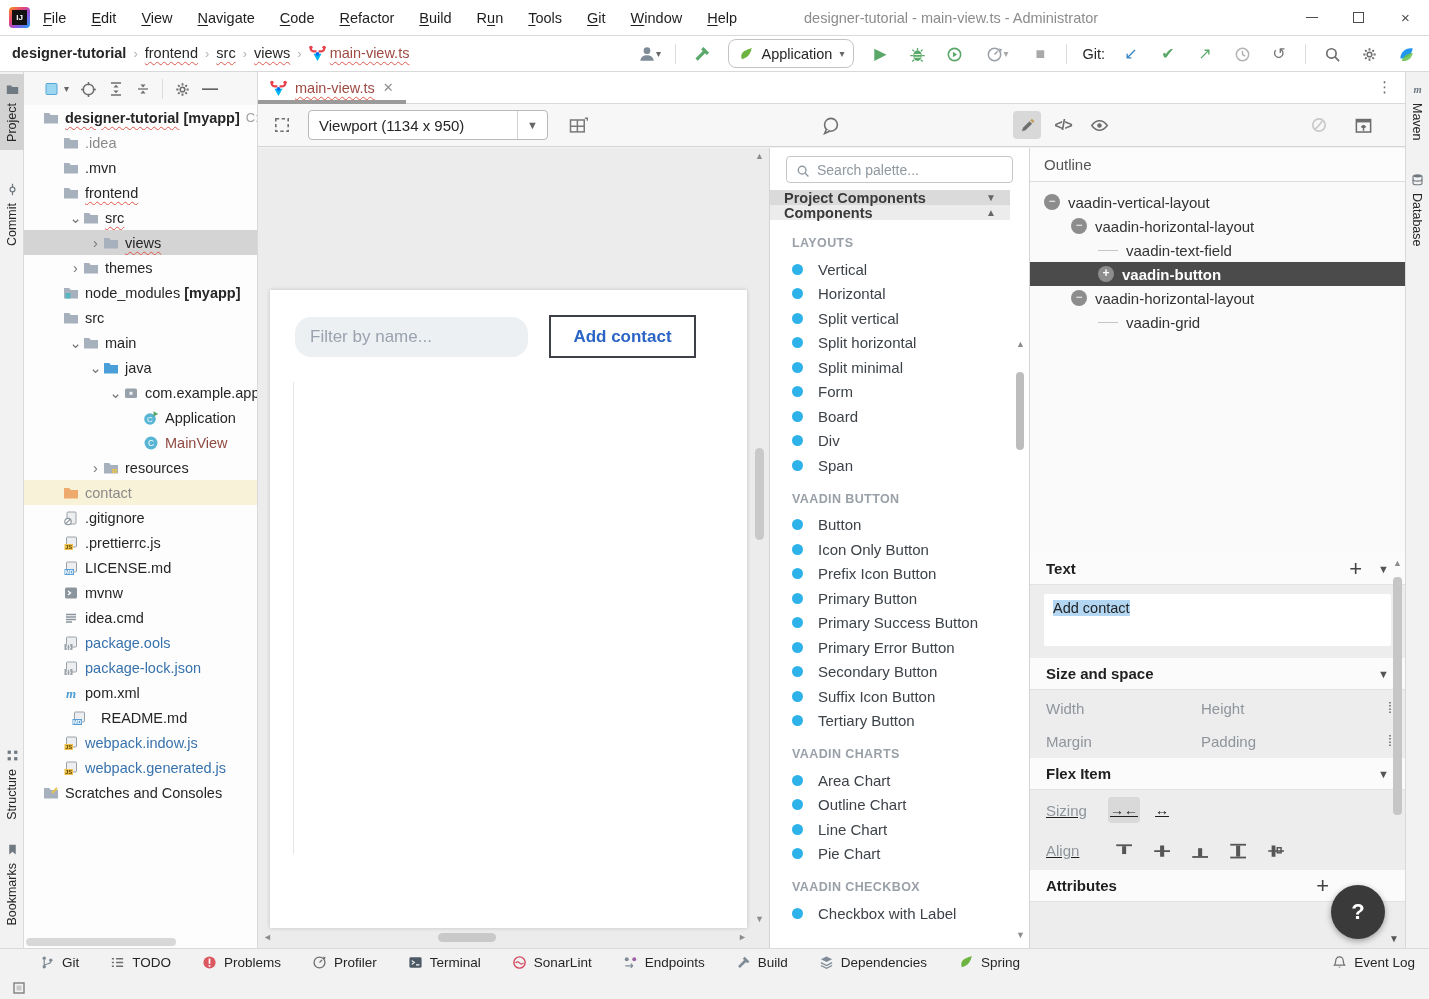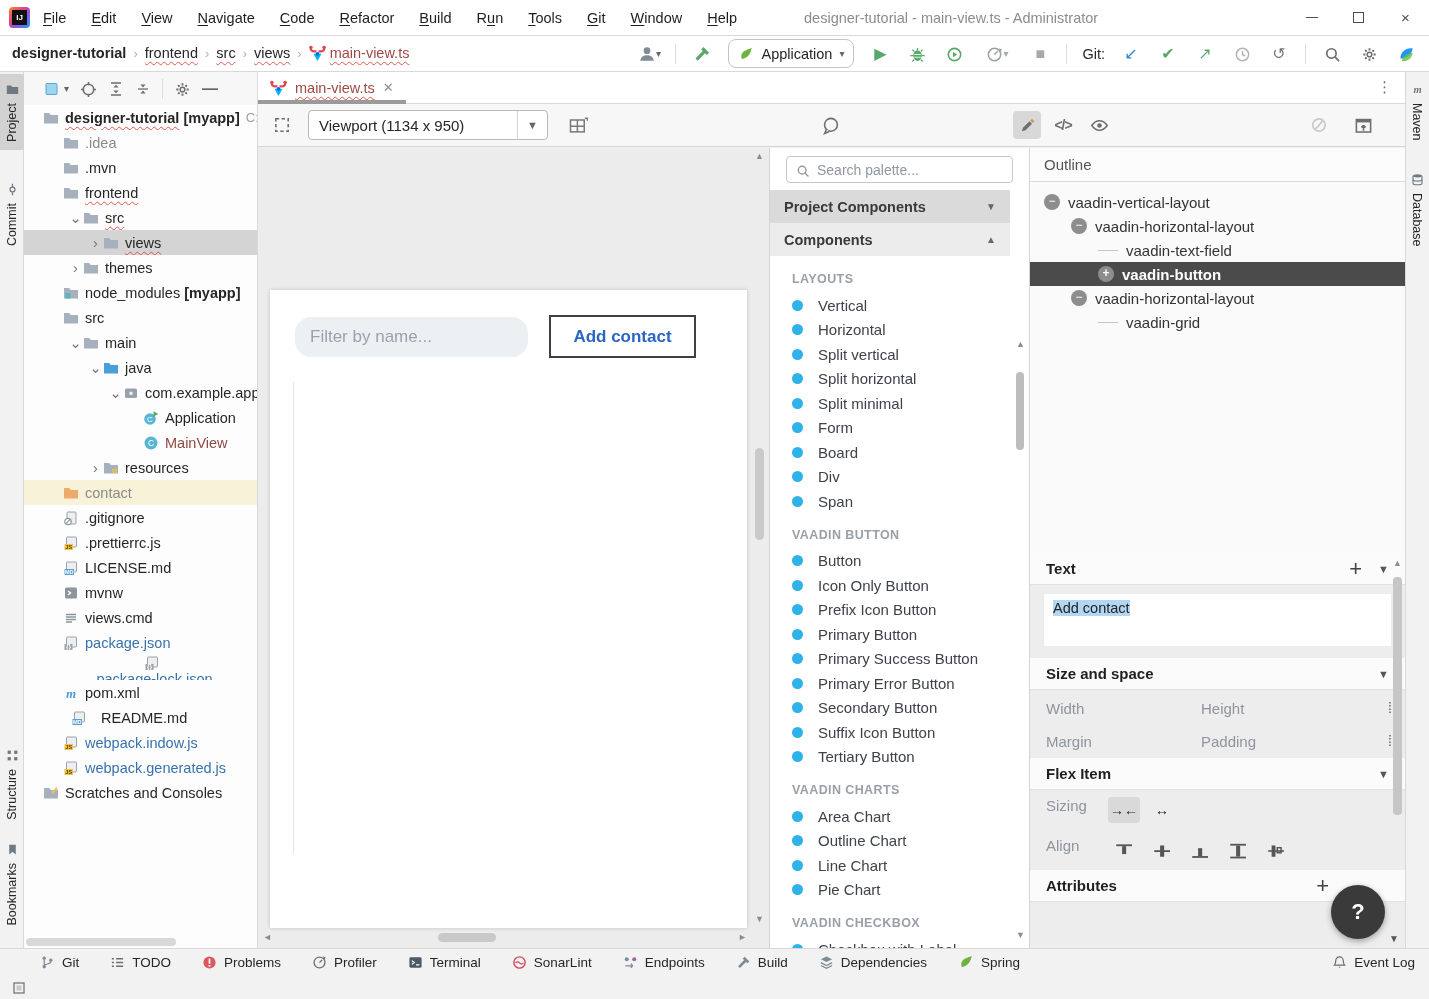--- a/index.html
+++ b/index.html
@@ -99,21 +99,21 @@
   .gridline { position:absolute; left:23px; top:92px; width:1px; height:74%; background:#e4e6e9; }
   .sb-arrow { color:#8d8d8d; font-size:9px; line-height:1; text-align:center; }
   .vscroll { position:absolute; right:3px; top:4px; bottom:24px; width:13px; display:flex; flex-direction:column; justify-content:space-between; align-items:center; }
   .vthumb { position:absolute; right:5px; top:300px; width:9px; height:92px; border-radius:5px; background:#c9c9c9; }
   .hscroll { position:absolute; bottom:4px; left:5px; right:22px; height:13px; display:flex; justify-content:space-between; align-items:center; }
   .hthumb { position:absolute; bottom:6px; left:180px; width:58px; height:9px; border-radius:5px; background:#c9c9c9; }
 
   
   .palette { width:260px; flex:none; background:#fff; border-right:1px solid #d4d4d4; position:relative; overflow:hidden; }
   .p-search { margin:8px 16px 7px 16px; height:27px; border:1px solid #c6c6c6; border-radius:4px; background:#fff; display:flex; align-items:center; gap:7px; padding:0 9px; color:#8f979f; font-size:14px; }
-  .p-head { height:33px; display:flex; align-items:center; padding:4px 14px; font-size:14.5px; font-weight:bold; color:#3a3a3a; width:240px; }
+  .p-head { height:15px; display:flex; align-items:center; padding:4px 14px; font-size:14.5px; font-weight:bold; color:#3a3a3a; width:240px; }
   .p-head .chev { margin-left:auto; color:#666; font-size:10px; }
   .p-head.dark { background:#dadada; }
   .p-head.lite { background:#ececec; }
   .p-list { padding:2px 0 0 22px; width:238px; }
   .group-title { margin:14px 0 7px; font-size:12.5px; font-weight:bold; color:#9aa0a8; letter-spacing:.4px; }
   .p-item { height:24.5px; display:flex; align-items:center; gap:15px; font-size:15px; color:#3d4349; }
   .p-dot { width:11px; height:11px; border-radius:50%; background:#2eb2ea; flex:none; }
   .p-scroll { position:absolute; right:2px; top:190px; bottom:6px; width:14px; }
   .p-scroll .up { position:absolute; top:2px; left:3px; }
   .p-scroll .dn { position:absolute; bottom:2px; left:3px; }
@@ -131,21 +131,21 @@
   .props { position:absolute; top:405px; left:0; right:0; bottom:0; background:#ededed; }
   .sec-head { height:32px; background:#fbfbfb; border-bottom:1px solid #e2e2e2; display:flex; align-items:center; padding:0 16px; font-size:15px; font-weight:bold; color:#1f1f1f; }
   .sec-head .plus { margin-left:auto; font-size:22px; font-weight:normal; color:#444; margin-right:16px; }
   .sec-head .chev { color:#555; font-size:11px; }
   .sec-head .chev.solo { margin-left:auto; }
   .text-box { margin:9px 14px 12px 14px; height:52px; background:#fff; border-radius:2px; padding:6px 9px; font-size:14.5px; color:#222; }
   .text-box .hl { background:#b3d7f3; }
   .size-grid { display:grid; grid-template-columns:155px 1fr 30px; padding:6px 0 8px 16px; row-gap:16px; margin-top:4px; }
   .f-lbl { color:#8f959c; font-size:15px; }
   .kebab { color:#555; font-size:14px; text-align:center; letter-spacing:0; }
-  .frow { display:flex; padding:7px 16px; }
+  .frow { display:flex; align-items:center; padding:7px 16px;text-decoration:underline; }
   .frow .f-lbl { width:62px; flex:none; }
   .szbtn { width:32px; height:26px; display:flex; align-items:center; justify-content:center; font-size:14px; color:#222; border-radius:4px; margin-right:6px; }
   .szbtn.active { background:#d9d9d9; }
   .albtn { width:30px; height:26px; display:flex; align-items:center; justify-content:center; margin-right:8px; }
   .attr-row { display:flex; align-items:center; padding:8px 16px; }
   .attr-check { width:16px; height:16px; background:#c9cdd1; border-radius:2px; margin-left:96px; }
   .fab { position:absolute; right:20px; top:332px; width:54px; height:54px; border-radius:50%; background:#3a3a3a; color:#fff; font-size:22px; font-weight:bold; display:flex; align-items:center; justify-content:center; box-shadow:0 2px 6px rgba(0,0,0,.35); }
   .pr-scroll { position:absolute; right:1px; top:6px; bottom:4px; width:14px; }
   .pr-scroll .up { position:absolute; top:0; left:3px; }
   .pr-thumb { position:absolute; top:18px; left:3px; width:9px; height:238px; border-radius:4px; background:#c6c6c6; }
@@ -557,34 +557,34 @@
             </span>
             <span class="t-lbl"><span class="">mvnw</span></span>
           </div>
           <div class="trow" style="padding-left: 24px;">
             <span class="t-chev"></span>
             <span class="t-ic">
               <svg class="ic" width="16" height="16" viewBox="0 0 16 16" fill="none">
                 <path stroke="#8b959e" stroke-width="1.4" d="M3 4.5h10M3 7h10M3 9.5h10M3 12h6"></path>
               </svg>
             </span>
-            <span class="t-lbl"><span class="">views.cmd</span></span>
+            <span class="t-lbl"><span class="">idea.cmd</span></span>
           </div>
           <div class="trow" style="padding-left: 24px;">
             <span class="t-chev"></span>
             <span class="t-ic">
               <svg class="ic" width="16" height="16" viewBox="0 0 16 16" fill="none">
                 <rect x="3.5" y="2" width="10" height="10" rx="1" fill="#eceef0" stroke="#9aa2aa"></rect>
                 <rect x="1.5" y="9" width="8" height="6" fill="#9aa2aa"></rect>
                 <text x="5.5" y="14" font-size="6.5" text-anchor="middle" fill="#fff" font-weight="bold" font-family="Liberation Sans">{}</text>
               </svg>
             </span>
-            <span class="t-lbl blue"><span class="">package.json</span></span>
-          </div>
-          <div class="trow" style="padding-left: 24px; flex-direction: column;">
+            <span class="t-lbl blue"><span class="">package.ools</span></span>
+          </div>
+          <div class="trow" style="padding-left: 24px;">
             <span class="t-chev"></span>
             <span class="t-ic">
               <svg class="ic" width="16" height="16" viewBox="0 0 16 16" fill="none">
                 <rect x="3.5" y="2" width="10" height="10" rx="1" fill="#eceef0" stroke="#9aa2aa"></rect>
                 <rect x="1.5" y="9" width="8" height="6" fill="#9aa2aa"></rect>
                 <text x="5.5" y="14" font-size="6.5" text-anchor="middle" fill="#fff" font-weight="bold" font-family="Liberation Sans">{}</text>
               </svg>
             </span>
             <span class="t-lbl blue"><span class="">package-lock.json</span></span>
           </div>

